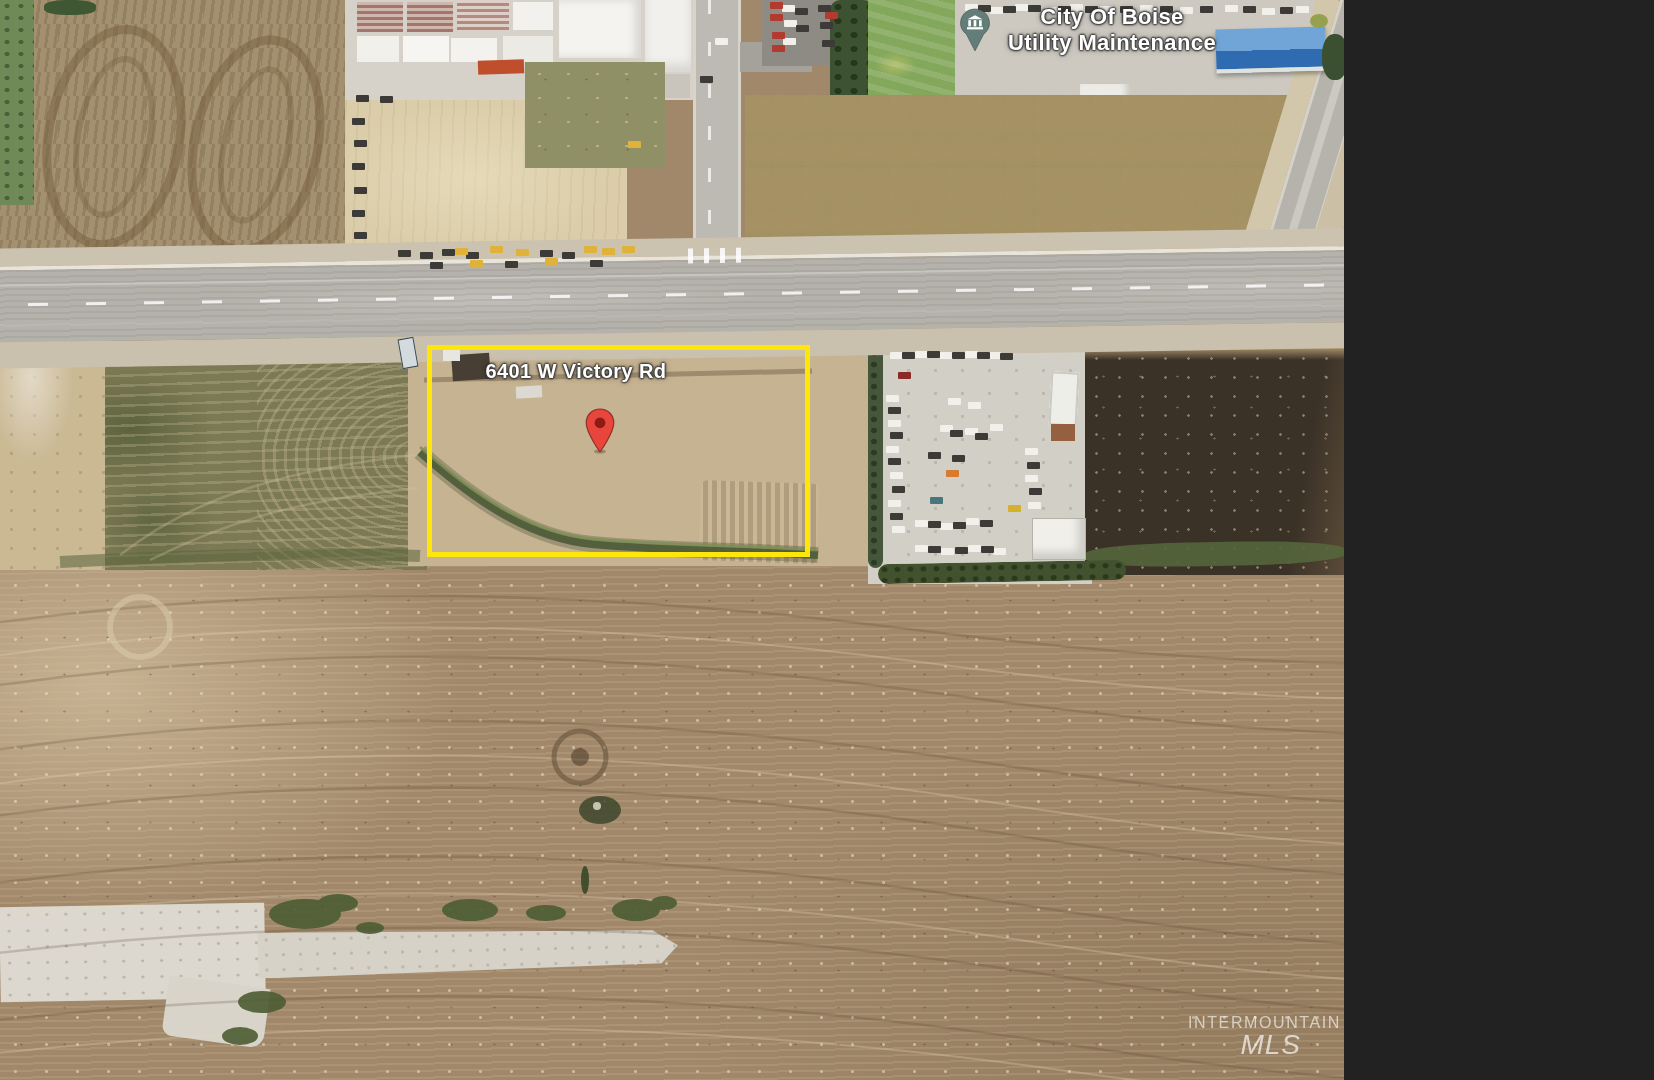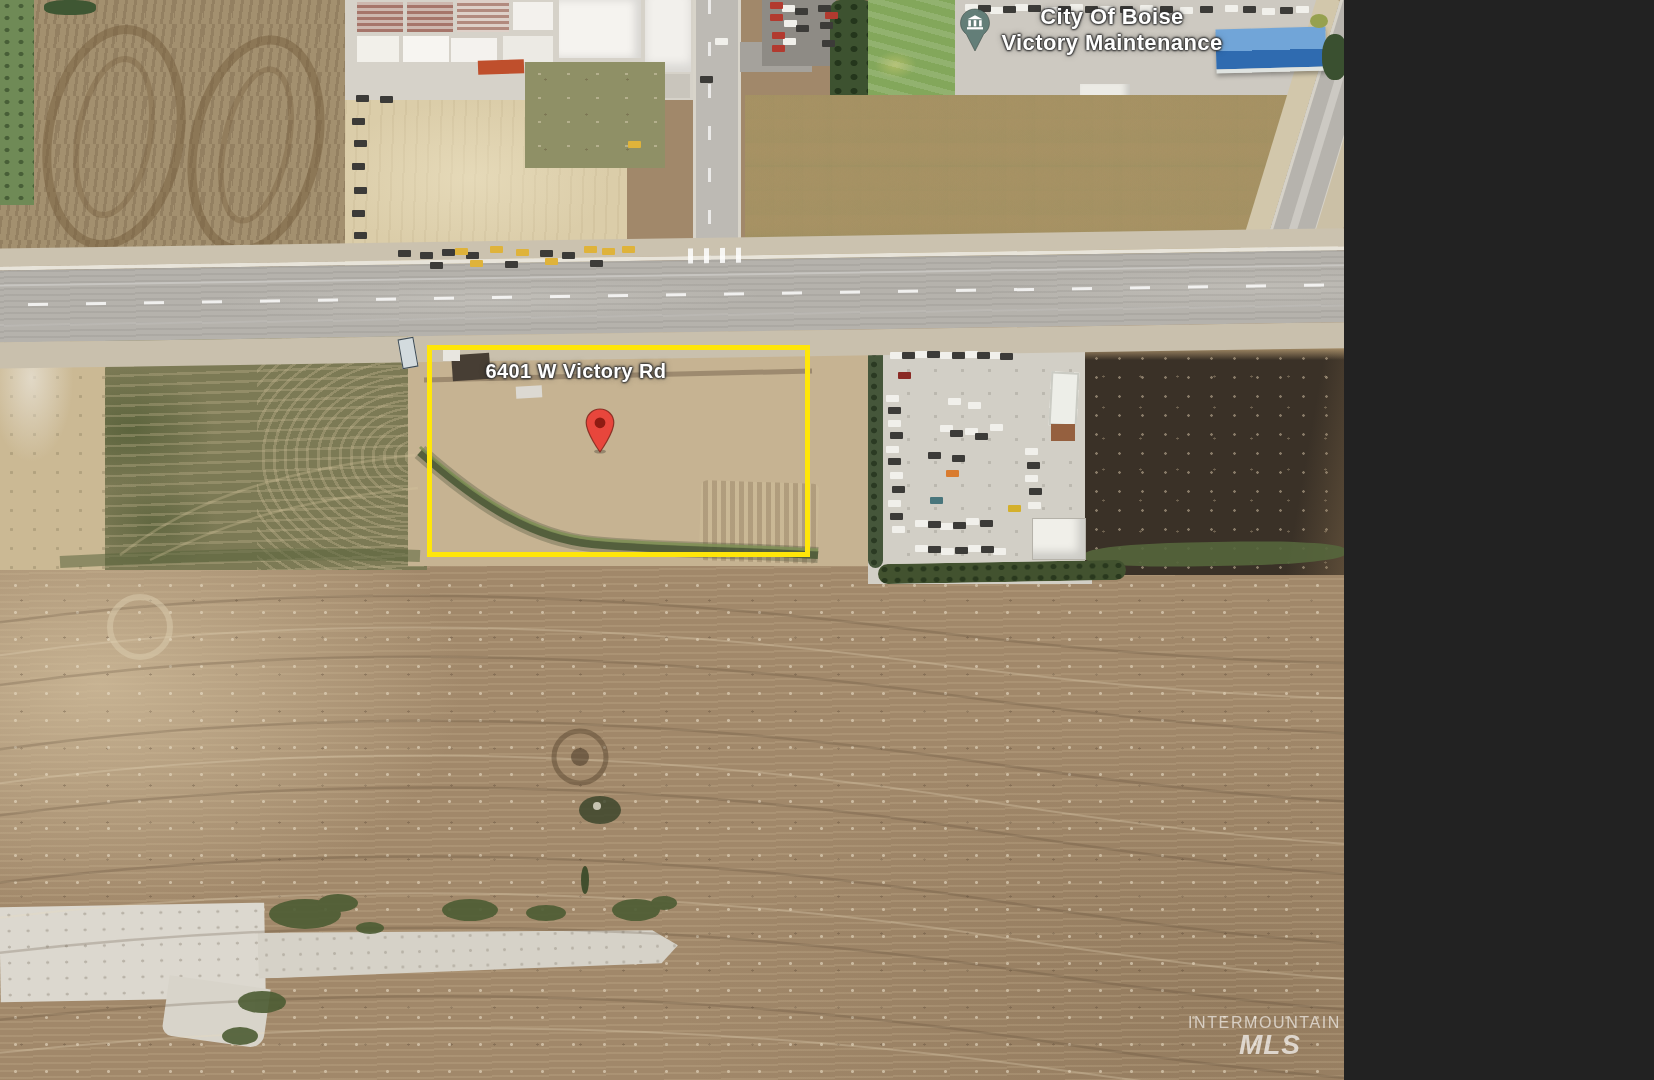--- a/index.html
+++ b/index.html
@@ -28,21 +28,21 @@
       radial-gradient(ellipse 760px 420px at 74% 86%, rgba(112,90,64,.28), transparent 72%);
     background-size:auto,31px 27px,43px 37px,auto,auto;
   }
   .mottle-dots{
     background-image:radial-gradient(rgba(235,224,200,.4) 1.2px, transparent 1.7px),
       radial-gradient(rgba(90,70,48,.35) 1px, transparent 1.5px);
     background-size:29px 24px,41px 35px;
   }
   .watermark{position:absolute;right:0;top:1008px;width:240px;text-align:right;z-index:50;line-height:1.1;padding-right:3px;}
   .watermark .wm1{font-size:16px;letter-spacing:1.6px;color:rgba(255,255,255,.62);font-weight:400;margin-top:6px;}
-  .watermark .wm2{font-size:28px;font-weight:700;font-style:italic;color:rgba(255,255,255,.68);letter-spacing:1px;margin-right:40px;margin-top:-2px;}
+  .watermark .wm2{font-size:28px;font-weight:400;font-style:italic;color:rgba(255,255,255,.68);letter-spacing:1px;margin-right:40px;margin-top:-2px;}
   .crosswalk{position:absolute;height:15px;background:repeating-linear-gradient(90deg, rgba(255,255,255,.85) 0 5px, transparent 5px 16px);z-index:11;transform:rotate(-1deg);}
   svg.overlay{position:absolute;left:0;top:0;z-index:8;pointer-events:none;}
   .pin{z-index:45;}
 </style>
 </head>
 <body>
 
 <div id="scene">
 
   <div class="abs speckle-bot" style="left:0;top:545px;width:1654px;height:535px;background-color:#a1886a;"></div>
@@ -282,21 +282,21 @@
     <g fill="#fff">
       <path d="M8.5 11.2 L16 7.2 L23.5 11.2 Z"></path>
       <rect x="9.3" y="12.2" width="2.6" height="6.2"></rect>
       <rect x="14.7" y="12.2" width="2.6" height="6.2"></rect>
       <rect x="20.1" y="12.2" width="2.6" height="6.2"></rect>
       <rect x="8" y="19.2" width="16" height="2.2"></rect>
     </g>
   </svg>
   <div class="maplabel" style="left:1112px;top:4px;transform:translateX(-50%);font-size:22px;line-height:26px;text-align:center;">
     <div>City Of Boise</div>
-    <div>Victory Maintenance</div>
+    <div>Utility Maintenance</div>
   </div>
 
   <div class="maplabel" style="left:576px;top:360px;transform:translateX(-50%);font-size:20px;">6401 W Victory Rd</div>
   <svg class="abs pin" style="left:585px;top:408px;" width="30" height="46" viewBox="0 0 30 46">
     <ellipse cx="15" cy="43.5" rx="6" ry="2" fill="rgba(0,0,0,.25)"></ellipse>
     <path d="M15 1 C7.3 1 1.2 7.1 1.2 14.8 c0 10.2 13.8 29.2 13.8 29.2 s13.8 -19 13.8 -29.2 C28.8 7.1 22.7 1 15 1 z" fill="var(--color-pin-red,#E8463C)" stroke="rgba(122,32,24,.8)" stroke-width="1.2"></path>
     <circle cx="15" cy="14.8" r="5.4" fill="var(--color-pin-red-core,#8E1B12)"></circle>
   </svg>
 
   <div class="watermark">

